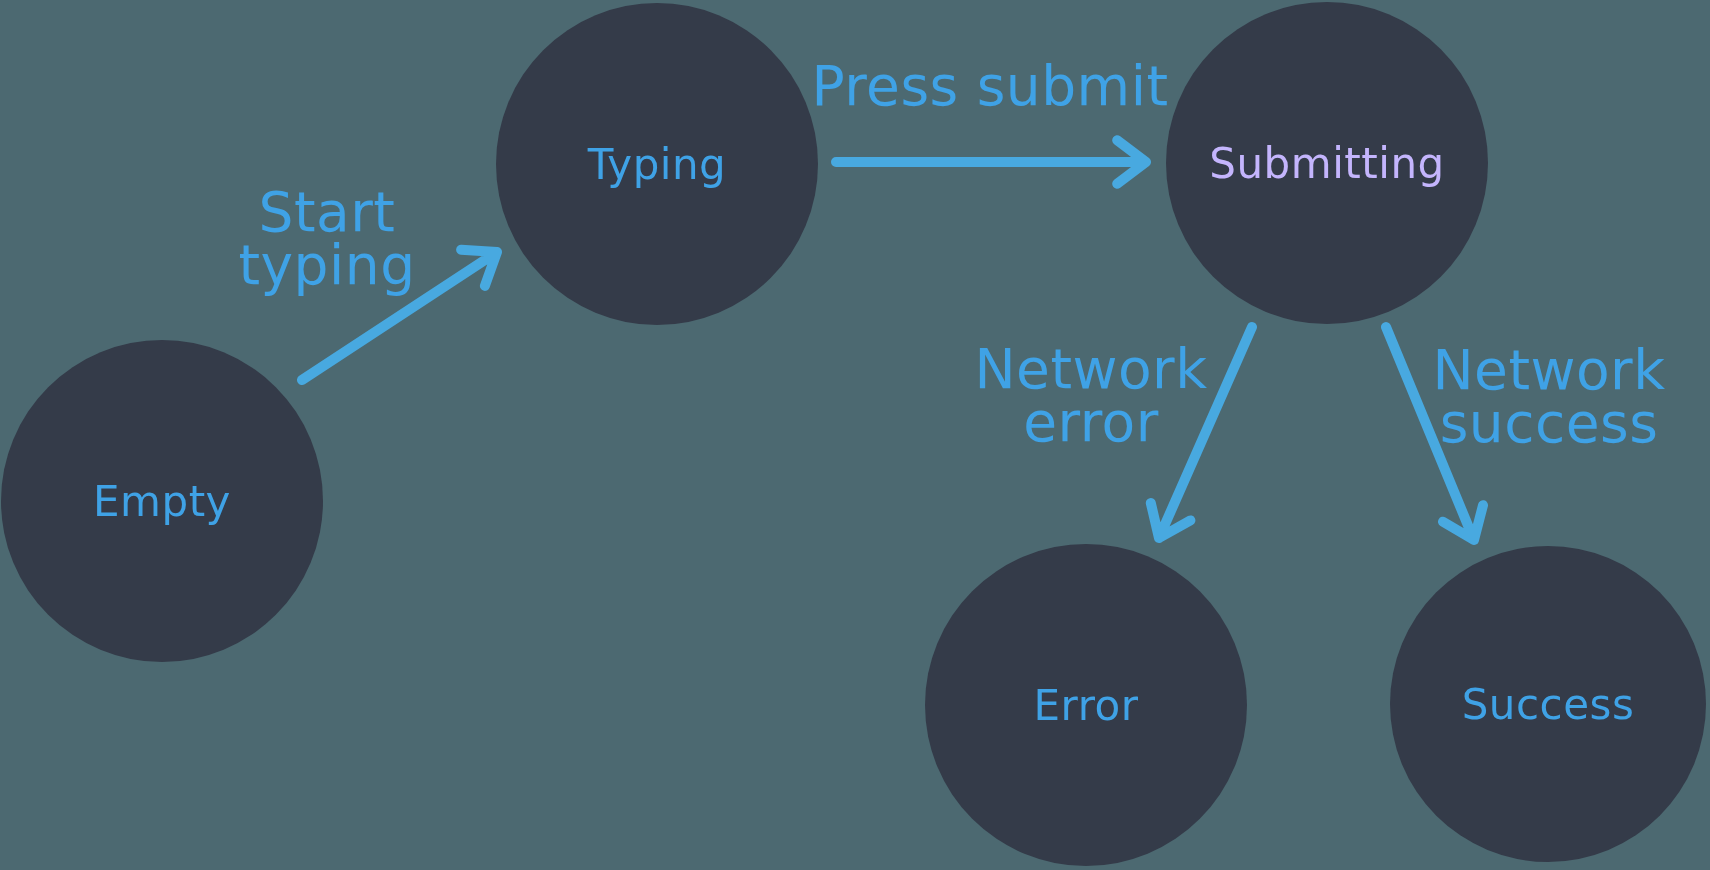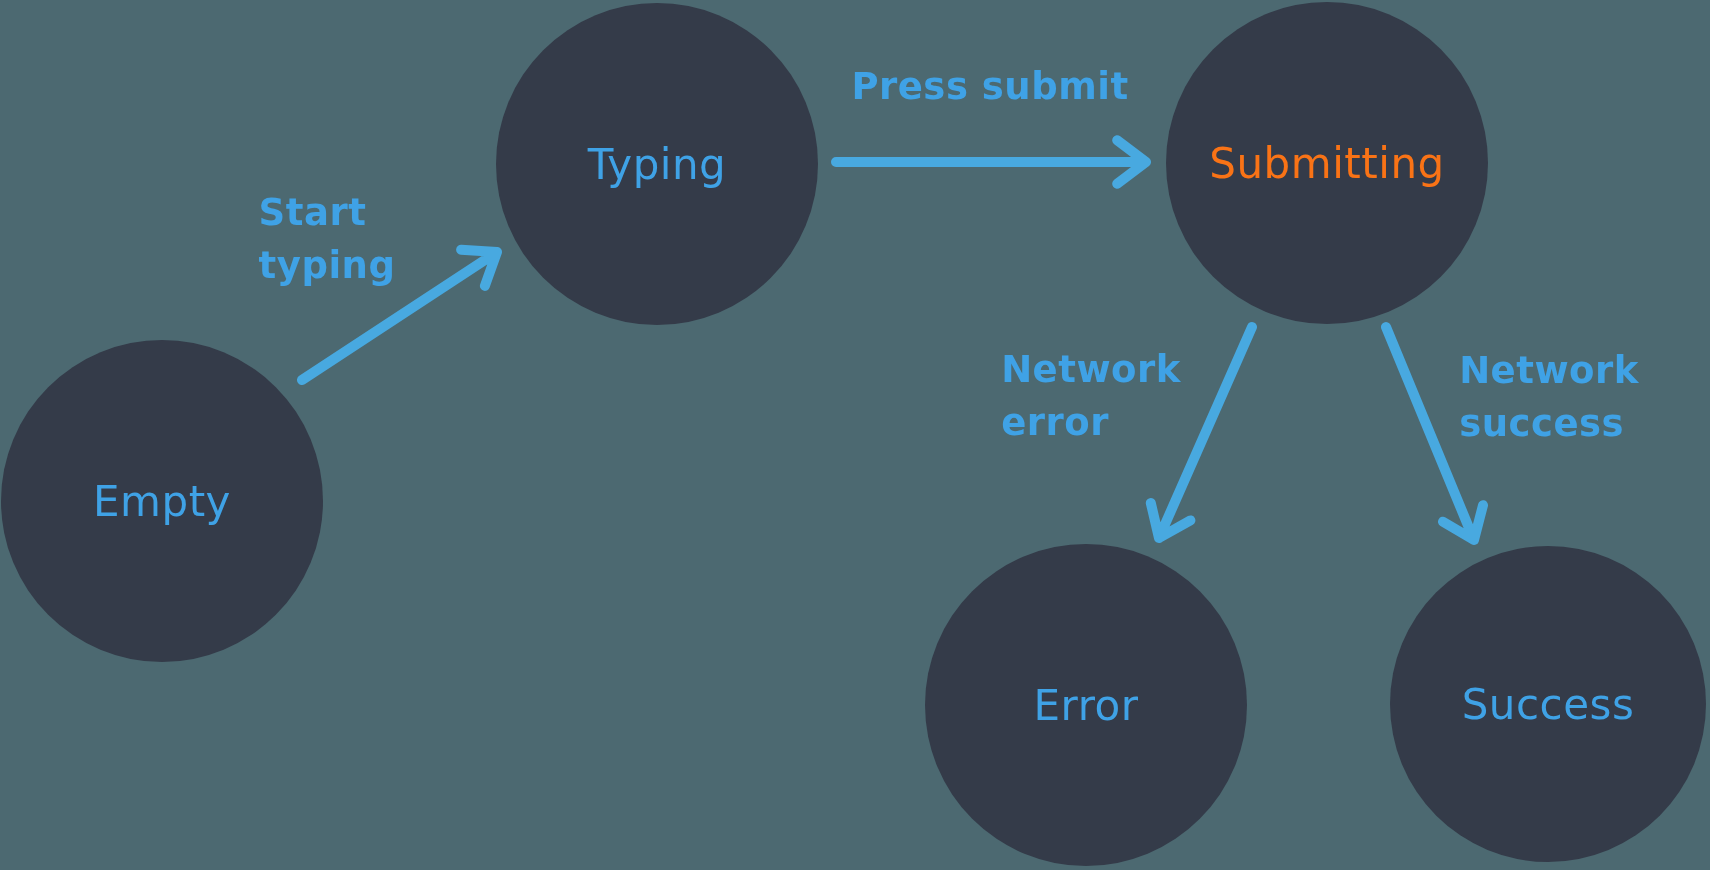--- a/index.html
+++ b/index.html
@@ -32,22 +32,23 @@
   }
   .node-label {
     font-size: 42px;
     font-weight: 500;
     letter-spacing: 0.5px;
     white-space: nowrap;
   }
   .edge-label {
     position: absolute;
     transform: translate(-50%, -50%);
-    font-size: 37px;
-    font-weight: 700;
+    text-align: center;
+    font-size: 55px;
+    font-weight: 400;
     letter-spacing: 0.5px;
     line-height: 53px;
     white-space: nowrap;
   }
 </style>
 </head>
 <body>
 
 <div id="canvas" style="background: rgb(76, 105, 113);">
 
@@ -66,21 +67,21 @@
       </g>
     </svg>
 
   <div class="node" style="left: 1px; top: 340px; width: 322px; height: 322px; background: rgb(52, 59, 73);">
     <span class="node-label" style="color: rgb(63, 162, 230); text-align: right;">Empty</span>
   </div>
   <div class="node" style="left: 496px; top: 3px; width: 322px; height: 322px; background: rgb(52, 59, 73);">
     <span class="node-label" style="color: rgb(63, 162, 230);">Typing</span>
   </div>
   <div class="node" style="left: 1166px; top: 2px; width: 322px; height: 322px; background: rgb(52, 59, 73);">
-    <span class="node-label" style="color: #f97316;">Submitting</span>
+    <span class="node-label" style="color: #c4b5fd;">Submitting</span>
   </div>
   <div class="node" style="left: 925px; top: 544px; width: 322px; height: 322px; background: rgb(52, 59, 73);">
     <span class="node-label" style="color: rgb(63, 162, 230);">Error</span>
   </div>
   <div class="node" style="left: 1390px; top: 546px; width: 316px; height: 316px; background: rgb(52, 59, 73);">
     <span class="node-label" style="color: rgb(63, 162, 230);">Success</span>
   </div>
 
   <div class="edge-label" style="left: 327px; top: 239px; color: rgb(63, 162, 230);">
     <div>Start</div>

